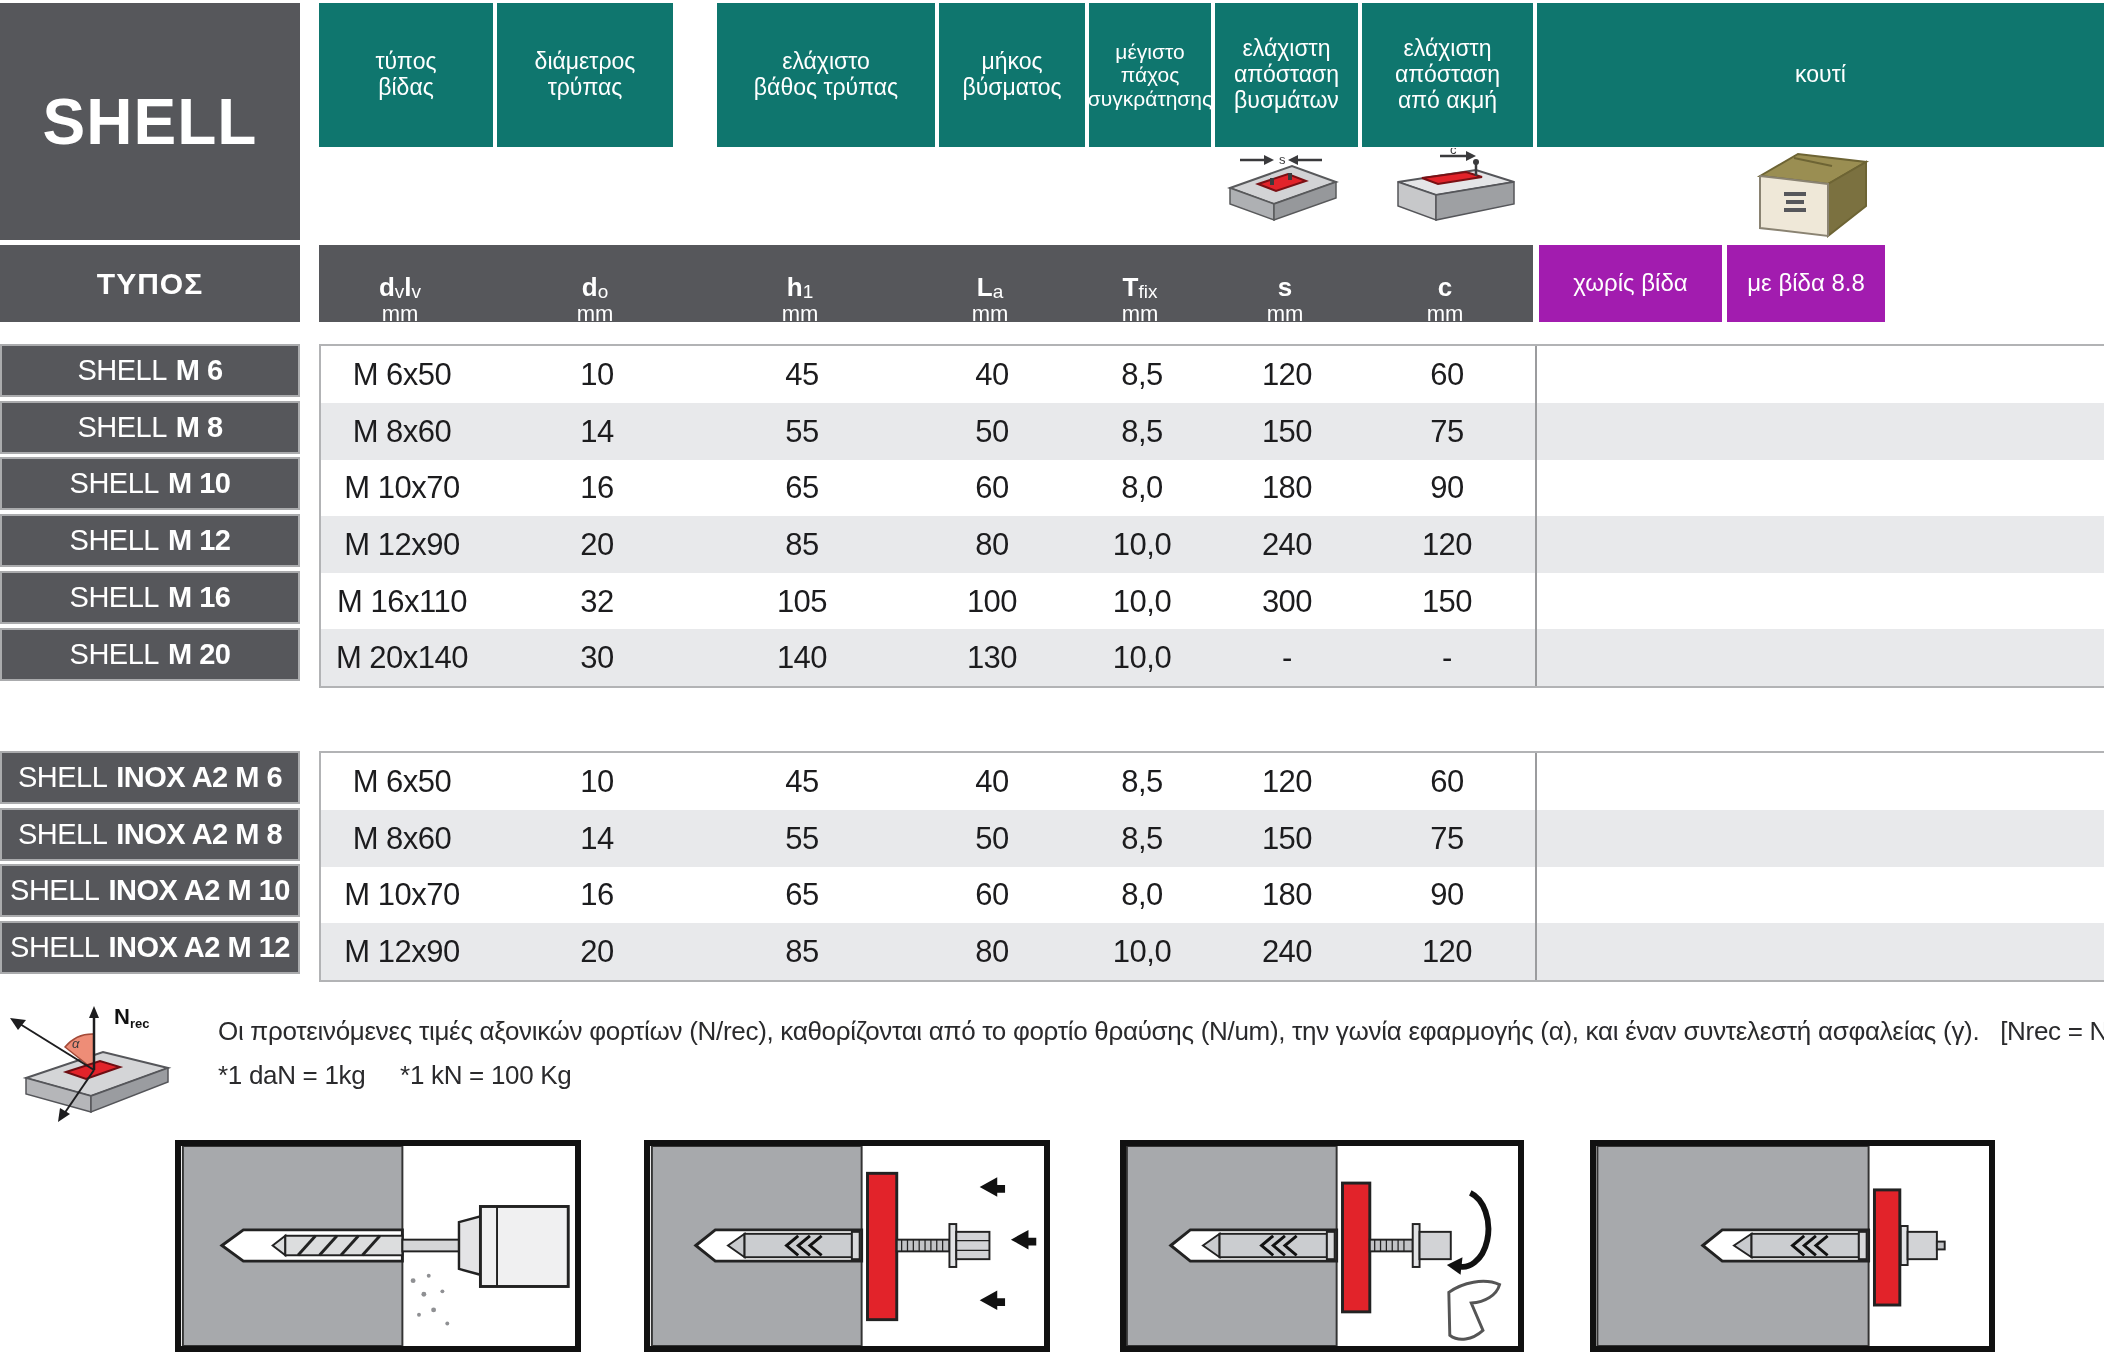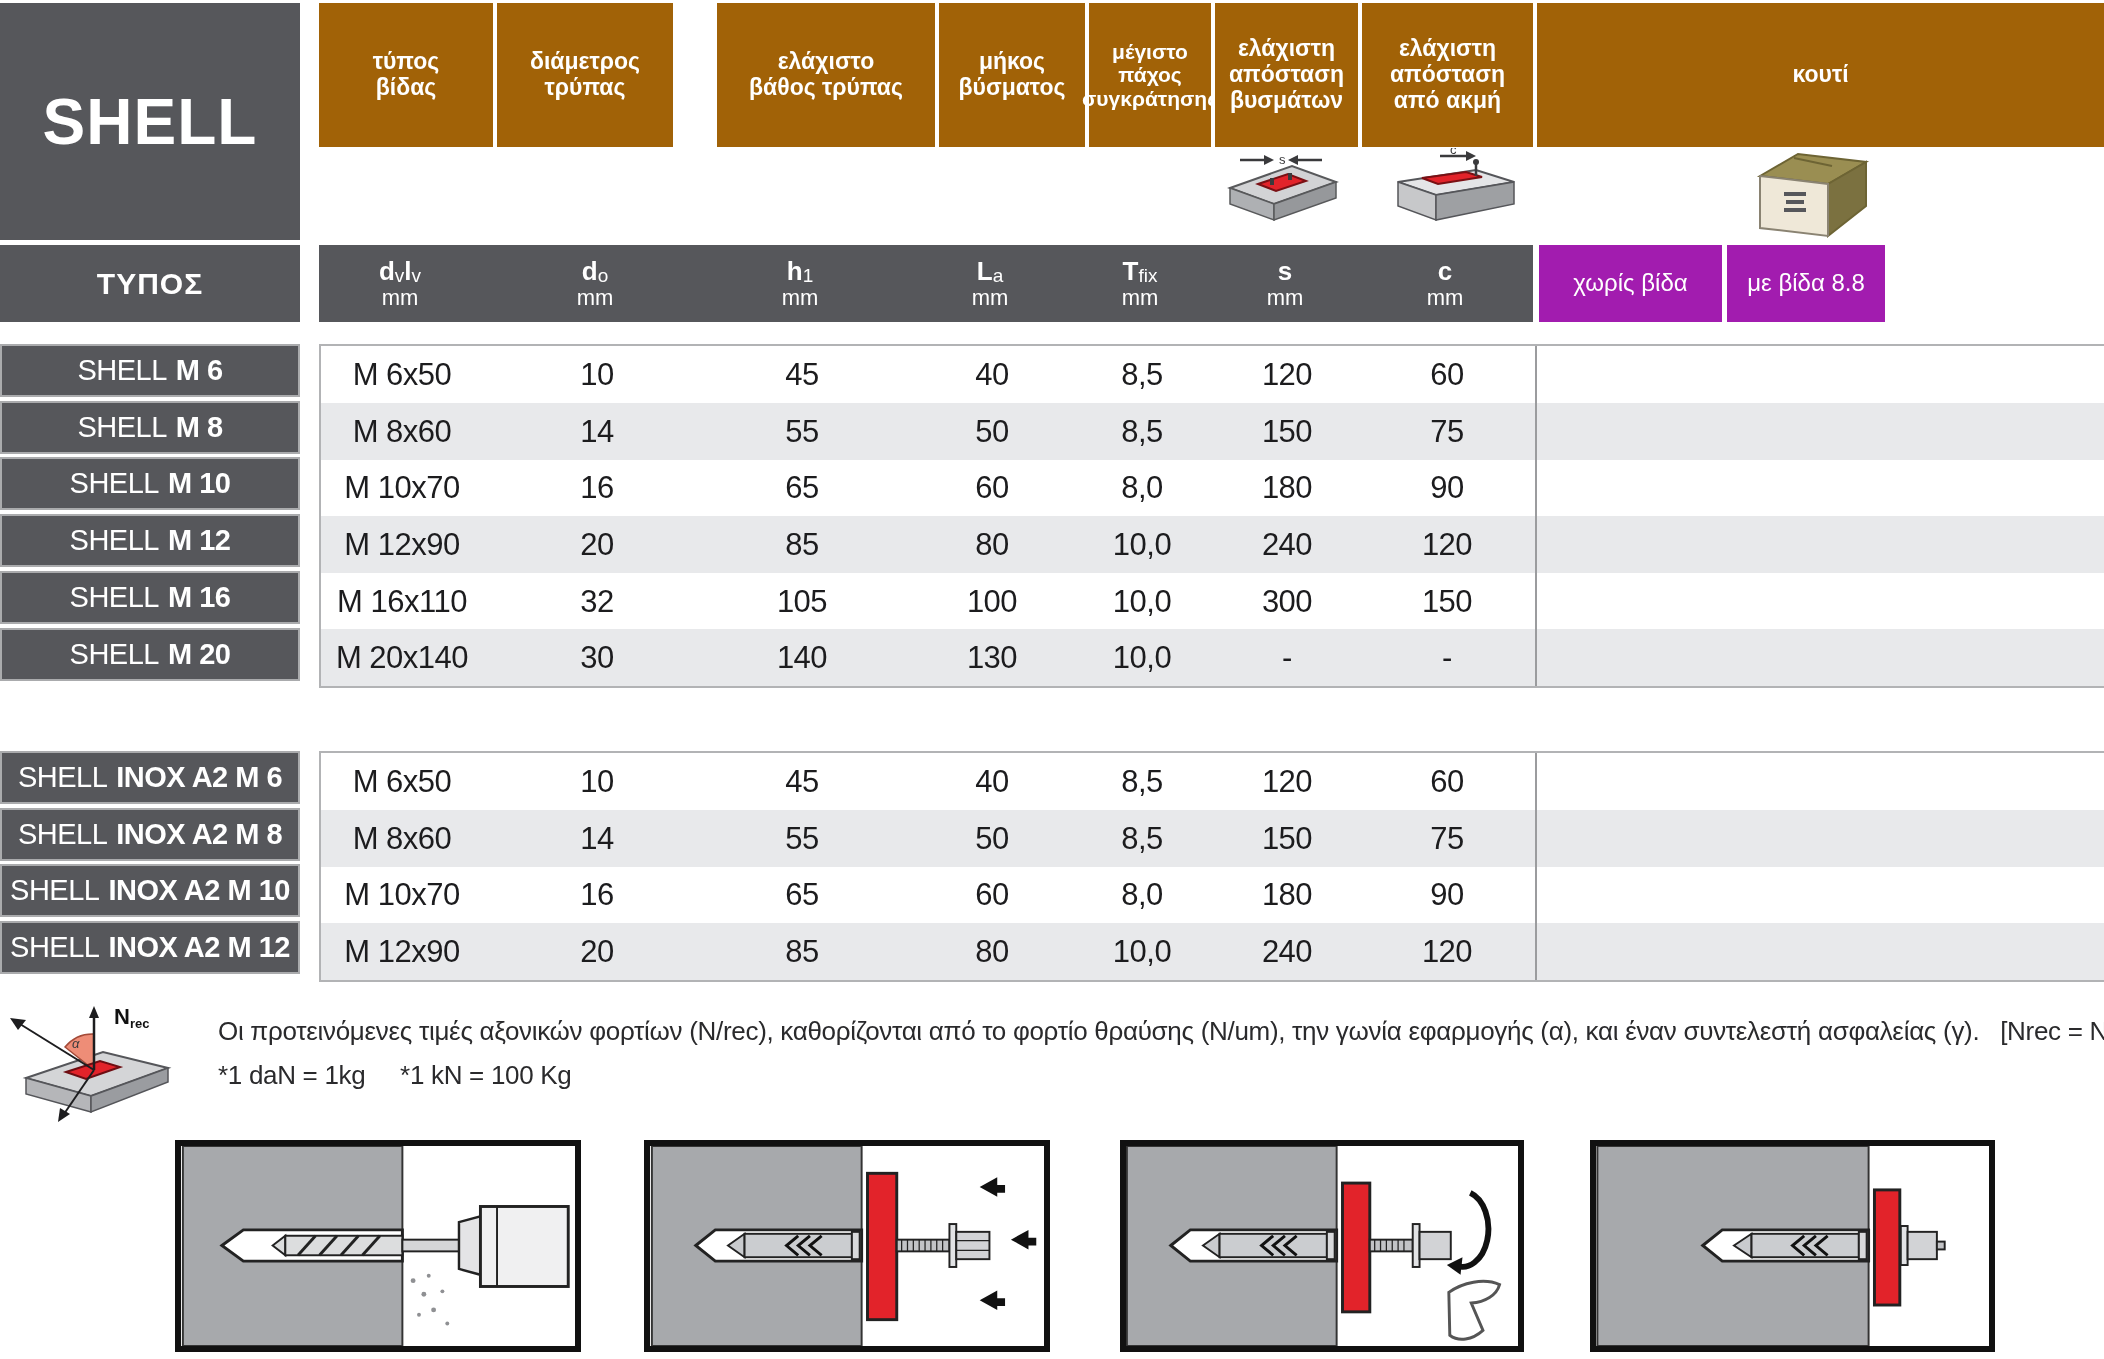--- a/index.html
+++ b/index.html
@@ -1,30 +1,30 @@
 <!DOCTYPE html>
 <html><head>
 <meta charset="utf-8">
 <style>
   html,body{margin:0;padding:0;background:#fff;}
   .stage{position:relative;width:2104px;height:1359px;background:#fff;overflow:hidden;
          font-family:"Liberation Sans",sans-serif;color:#1c1c1e;}
   .abs{position:absolute;}
   .dark{background:#56575B;color:#fff;}
   .hcell{position:absolute;top:3px;height:144px;display:flex;align-items:center;justify-content:center;
-         text-align:center;white-space:pre-line;font-weight:bold;font-size:23px;line-height:1.12;
-         background:#a16207;color:#fff;}
+         text-align:center;white-space:pre-line;font-weight:normal;font-size:23px;line-height:1.12;
+         background:#0f766e;color:#fff;}
   .ucell{position:absolute;top:245px;height:77px;display:flex;align-items:center;justify-content:center;
          text-align:center;white-space:pre-line;font-size:24px;line-height:1.1;background:#a21caf;color:#fff;}
   .brandbox{left:0;top:3px;width:300px;height:237px;display:flex;align-items:center;justify-content:center;}
   .brandbox span{font-size:64px;font-weight:bold;letter-spacing:1px;}
   .typosbox{left:0;top:245px;width:300px;height:77px;display:flex;align-items:center;justify-content:center;
             font-size:30px;font-weight:bold;letter-spacing:1px;}
   .unitsbar{left:319px;top:245px;width:1214px;height:77px;}
-  .sym-cell{position:absolute;top:0;height:77px;transform:translateX(-50%);display:flex;flex-direction:column;
+  .sym-cell{position:absolute;top:16px;height:77px;transform:translateX(-50%);display:flex;flex-direction:column;
             align-items:center;justify-content:center;line-height:1.05;}
   .sym-line{font-size:26px;font-weight:bold;}
   .sym-line .sub{font-size:19px;font-weight:normal;position:relative;top:2px;}
   .unit{font-size:22px;font-weight:normal;}
   .rowlabel{position:absolute;left:0;width:300px;height:53px;display:flex;align-items:center;justify-content:center;
             background:#56575B;color:#fff;font-size:29px;letter-spacing:-0.5px;border:2px solid #aaabad;
             box-sizing:border-box;white-space:pre;}
   .rowlabel b{margin-left:9px;}
   .dataarea{position:absolute;left:319px;width:1785px;border:2px solid #b2b3b5;box-sizing:content-box;background:#fff;}
   .drow{position:absolute;left:0;width:1785px;height:57px;}

